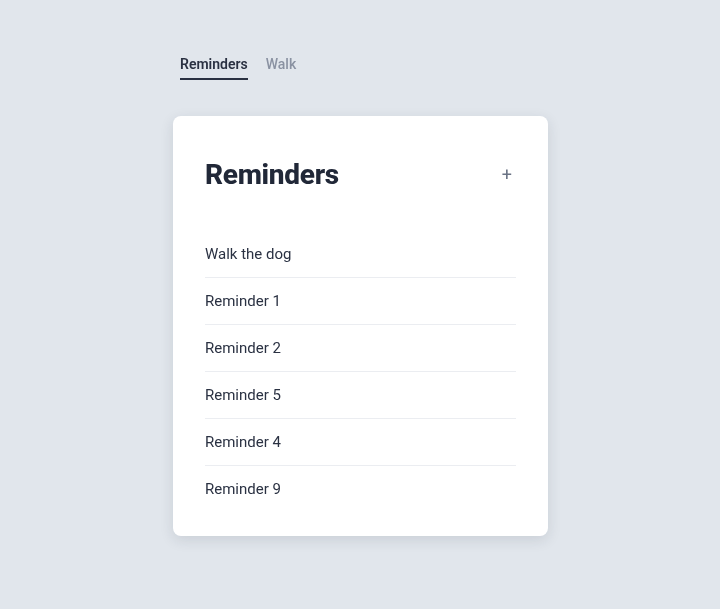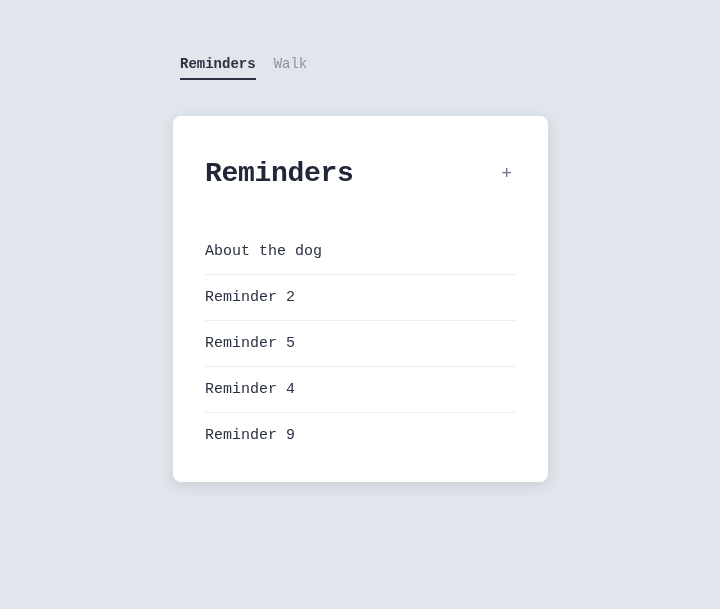--- a/index.html
+++ b/index.html
@@ -1,19 +1,18 @@
 <!DOCTYPE html>
 <html><head>
   <meta charset="utf-8">
   <style>
     * {
       margin: 0;
       padding: 0;
       box-sizing: border-box;
-      font-family: Liberation Mono, monospace;
     }
     body {
       width: 720px;
       height: 609px;
       background: #e1e6ec;
       font-family: -apple-system, BlinkMacSystemFont, "Segoe UI", Roboto, "Helvetica Neue", Arial, sans-serif;
       color: #2a3142;
     }
     .container {
       width: 720px;
@@ -89,21 +88,22 @@
     <span class="nav-item">Walk</span>
   </nav>
 
   <div class="card">
     <div class="card-header">
       <h1 class="card-title">Reminders</h1>
       <span class="plus-icon">+</span>
     </div>
 
     <ul class="list">
-      <li class="list-item">About the dog</li>
+      <li class="list-item">Walk the dog</li>
+      <li class="list-item">Reminder 1</li>
       <li class="list-item">Reminder 2</li>
       <li class="list-item">Reminder 5</li>
       <li class="list-item">Reminder 4</li>
       <li class="list-item">Reminder 9</li>
     </ul>
   </div>
 
 </div>
 
 </body></html>

